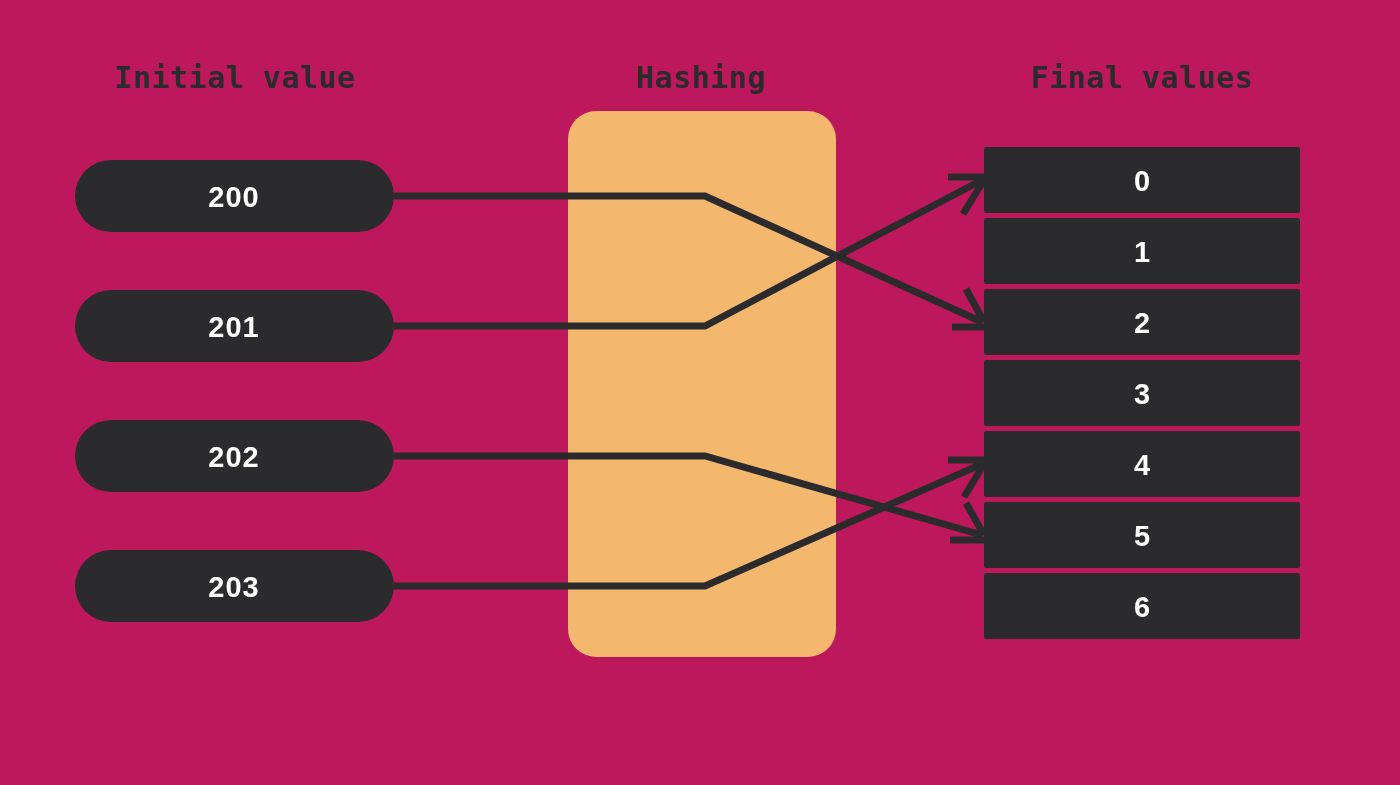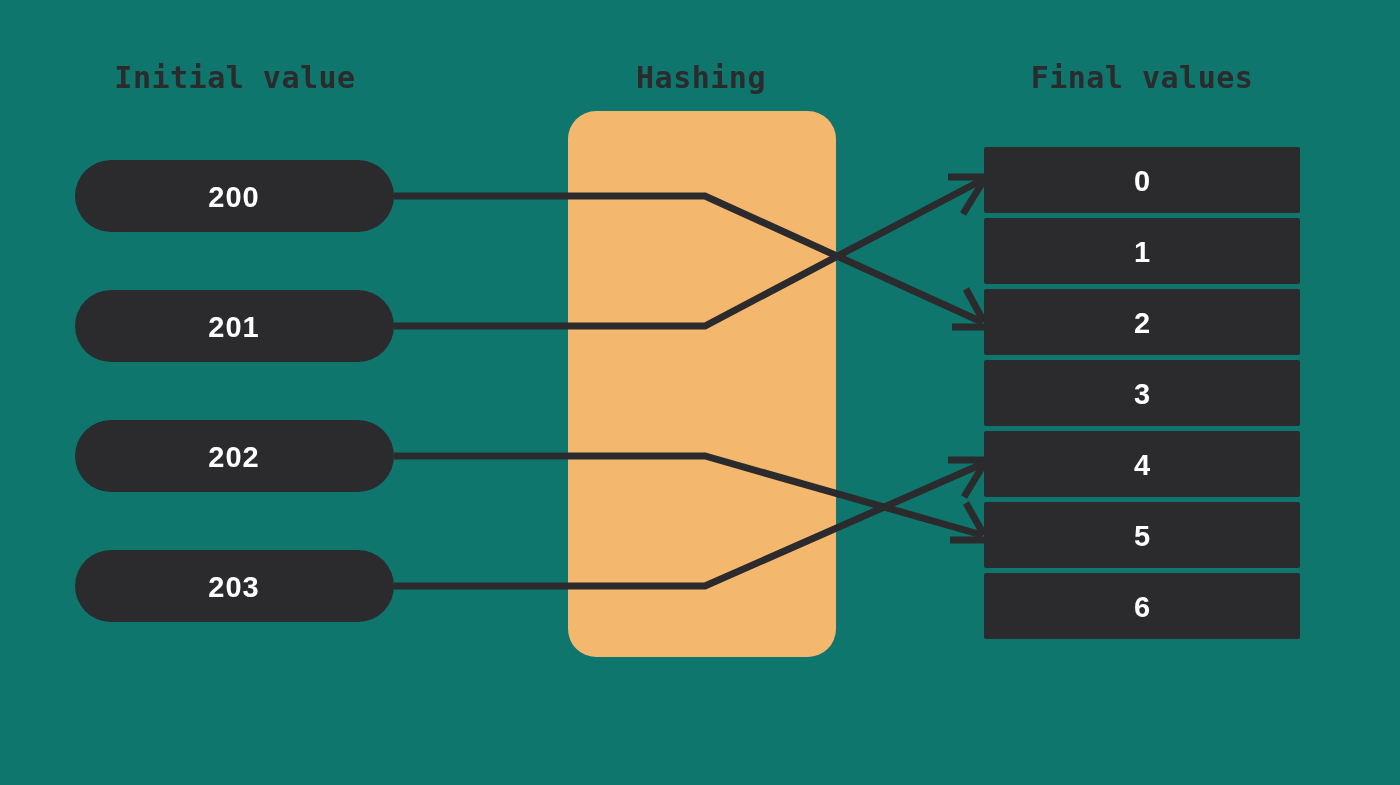--- a/index.html
+++ b/index.html
@@ -11,21 +11,21 @@
   body {
     width: 1400px;
     height: 785px;
     overflow: hidden;
     font-family: "DejaVu Sans Mono", "Liberation Mono", monospace;
   }
   #stage {
     position: relative;
     width: 1400px;
     height: 785px;
-    background: #0f766e;
+    background: #be185d;
   }
   svg.diagram {
     position: absolute;
     top: 0;
     left: 0;
     width: 1400px;
     height: 785px;
     display: block;
   }
   .col-heading {

